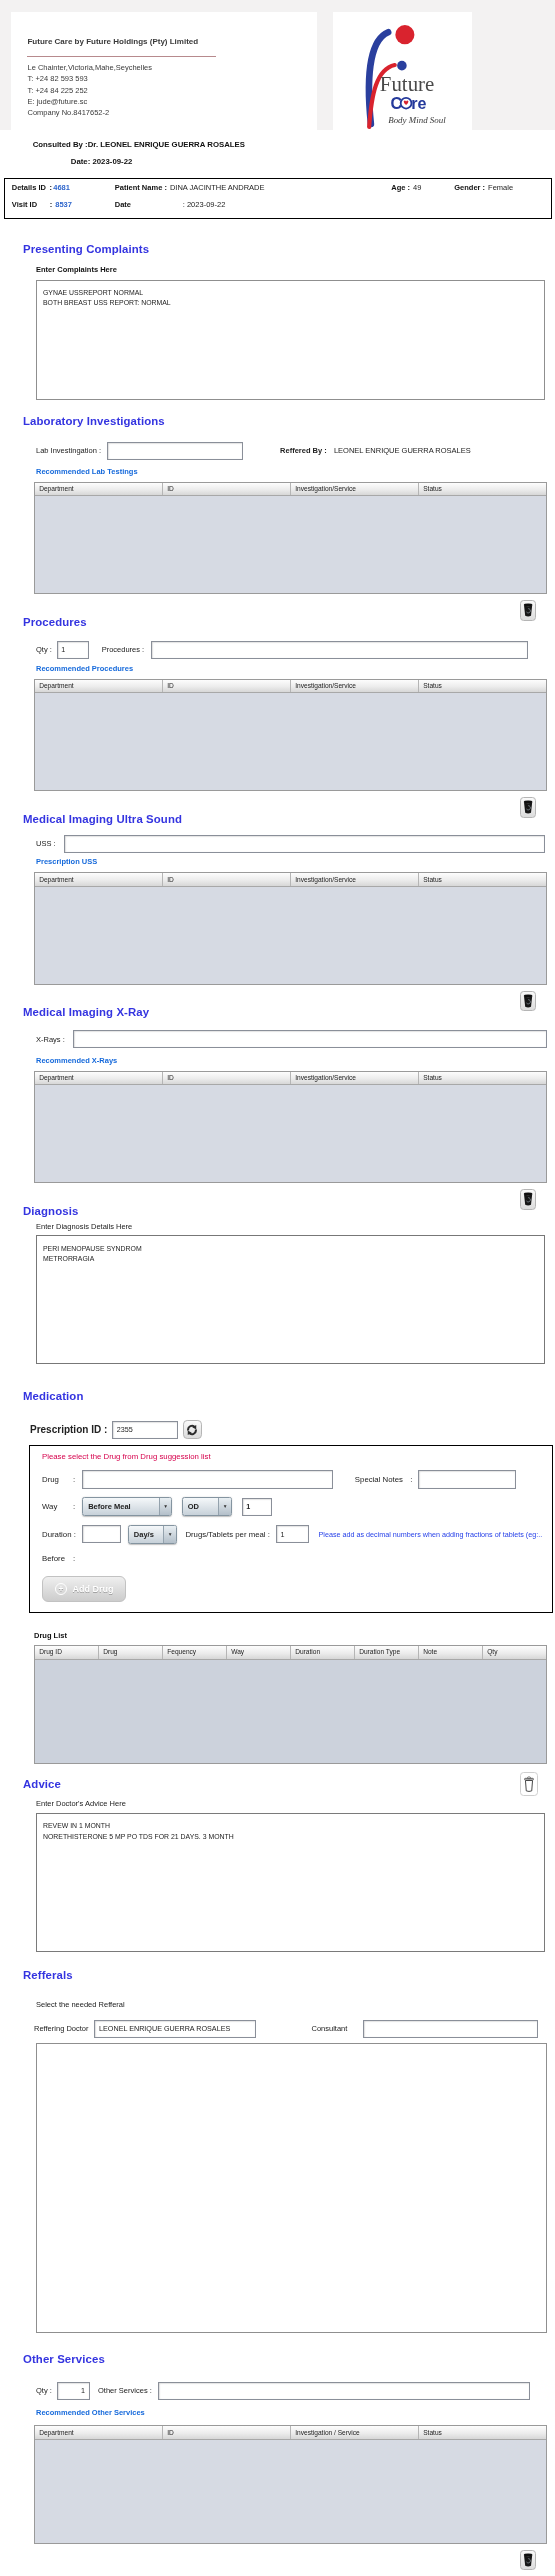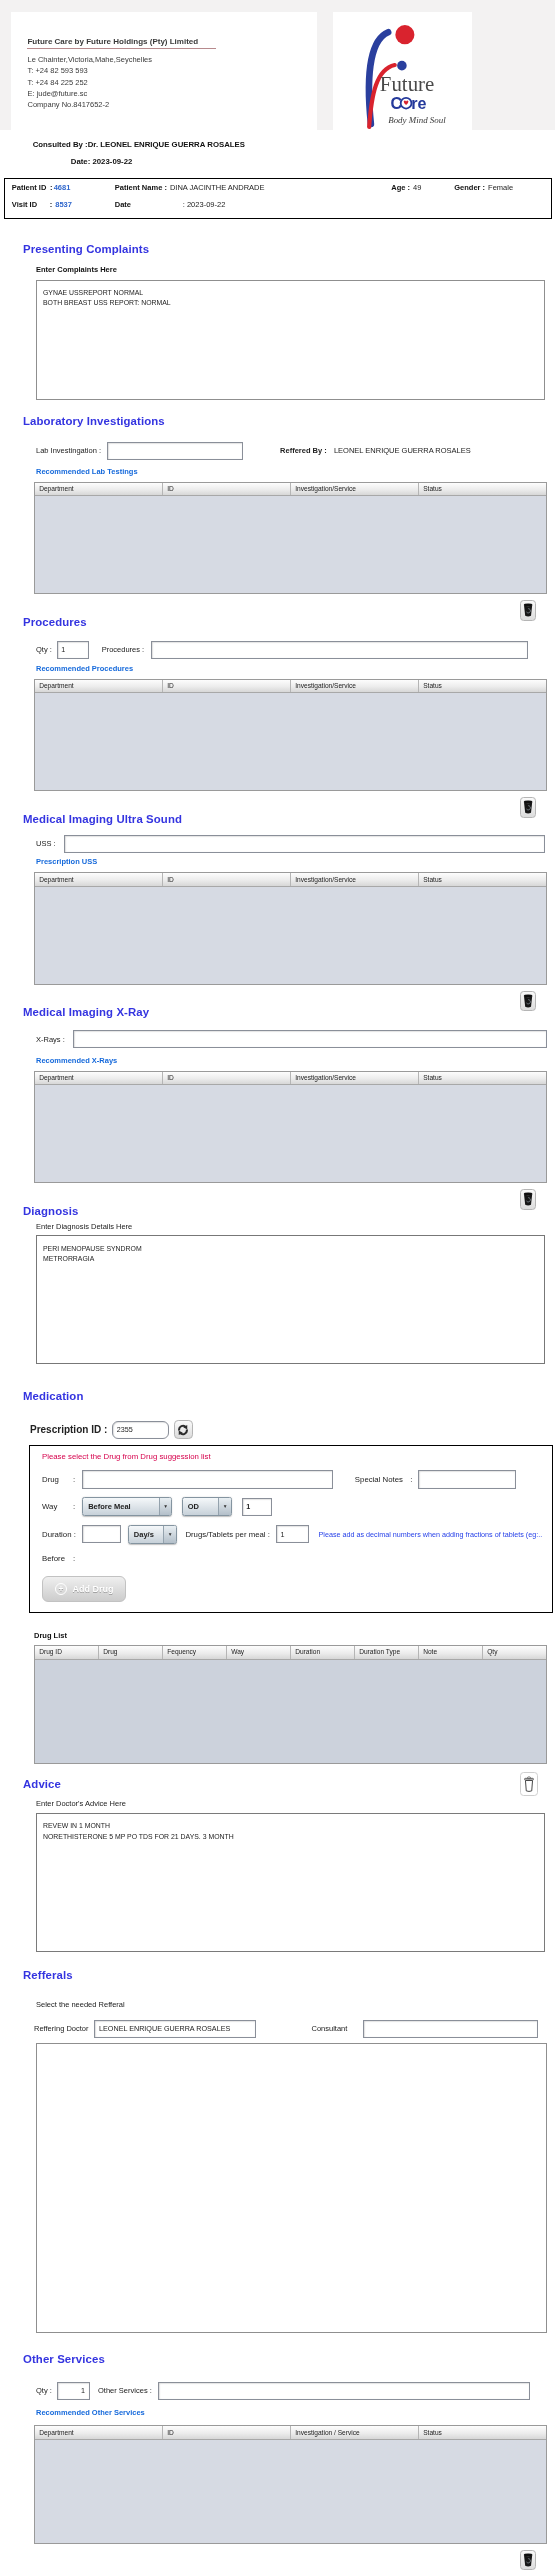--- a/index.html
+++ b/index.html
@@ -8,21 +8,21 @@
     width:556px; min-height:2576px; margin:0 auto; position:relative;
     font-family:"Liberation Sans", sans-serif; color:#1a1a1a; overflow:hidden;
   }
 
   
   .top-strip { background:#f3f2f2; padding:12px 0 0 0; height:130px; display:flex; }
   .company-panel {
     background:#fff; margin-left:10.8px; width:306px; height:118px; padding:23px 0 0 16.7px;
   }
   .company-name { font-size:8px; font-weight:bold; color:#3a3a3a; display:inline-block;
-    border-bottom:1.2px solid #b78a8d; padding-bottom:2px; padding-right:18px; }
+    border-bottom:1.2px solid #b78a8d; padding-bottom:10px; padding-right:18px; }
   .company-lines { margin-top:4.8px; font-size:7.5px; color:#3a3a3a; line-height:11.4px; }
   .logo-panel { background:#fff; margin-left:16.7px; width:139px; height:118px; position:relative; }
   .logo-panel svg { position:absolute; left:0; top:0; }
 
   
   .consult-row { display:flex; margin:9.6px 0 0 16.7px; font-size:7.8px; font-weight:bold; color:#111;text-align:right; }
   .consult-row .lbl { width:71px; }
   .consult-row.date-row { margin-top:8.4px; }
 
   
@@ -132,21 +132,21 @@
   <span>Dr.  LEONEL ENRIQUE GUERRA ROSALES</span>
 </div>
 <div class="consult-row date-row">
   <span class="lbl">Date</span>
   <span>:  2023-09-22</span>
 </div>
 
 <div class="patient-box">
   <div class="p-row">
     <div class="grp g-id">
-      <span class="p-lbl">Patient ID</span>
+      <span class="p-lbl">Details ID</span>
       <span class="p-lbl" style="margin-left:3.6px">:</span>
       <span class="p-val blue" style="margin-left:1.2px">4681</span>
     </div>
     <div class="grp g-name">
       <span class="p-lbl">Patient Name :</span>
       <span class="p-val">DINA JACINTHE ANDRADE</span>
     </div>
     <div class="grp g-age">
       <span class="p-lbl">Age  :</span>
       <span class="p-val">49</span>
@@ -283,21 +283,21 @@
 </div>
 
 <div class="sec-title">Diagnosis</div>
 <div class="sub-label thin" style="margin-top:4.8px">Enter Diagnosis Details Here</div>
 <textarea class="big-text" style="margin-top: 4.8px; height: 129px; border-color: rgb(119, 119, 119);">PERI MENOPAUSE SYNDROM
 METRORRAGIA</textarea>
 
 <div class="sec-title" style="margin-top:26px">Medication</div>
 <div class="row" style="margin-left:30px; margin-top:18px">
   <span class="lab-lbl" style="font-weight:bold; font-size:10px">Prescription ID :</span>
-  <input class="inp" style="margin-left: 4.8px; width: 57px; border-radius: 6px;" value="2355">
+  <input class="inp" style="margin-left: 4.8px; width: 66px;" value="2355">
   <span class="trash-btn" style="margin-left:4.8px; width:19px; height:19px; border-radius:4.2px">
     <svg width="12" height="12" viewBox="0 0 24 24">
       <path d="M4.5 13 A7.5 7.5 0 0 1 18 7" stroke="#2c2c2c" stroke-width="4" fill="none"></path>
       <polygon points="20.5,2 20.5,11 12.5,6.5" fill="#2c2c2c"></polygon>
       <path d="M19.5 11 A7.5 7.5 0 0 1 6 17" stroke="#2c2c2c" stroke-width="4" fill="none"></path>
       <polygon points="3.5,22 3.5,13 11.5,17.5" fill="#2c2c2c"></polygon>
     </svg>
   </span>
 </div>
 

